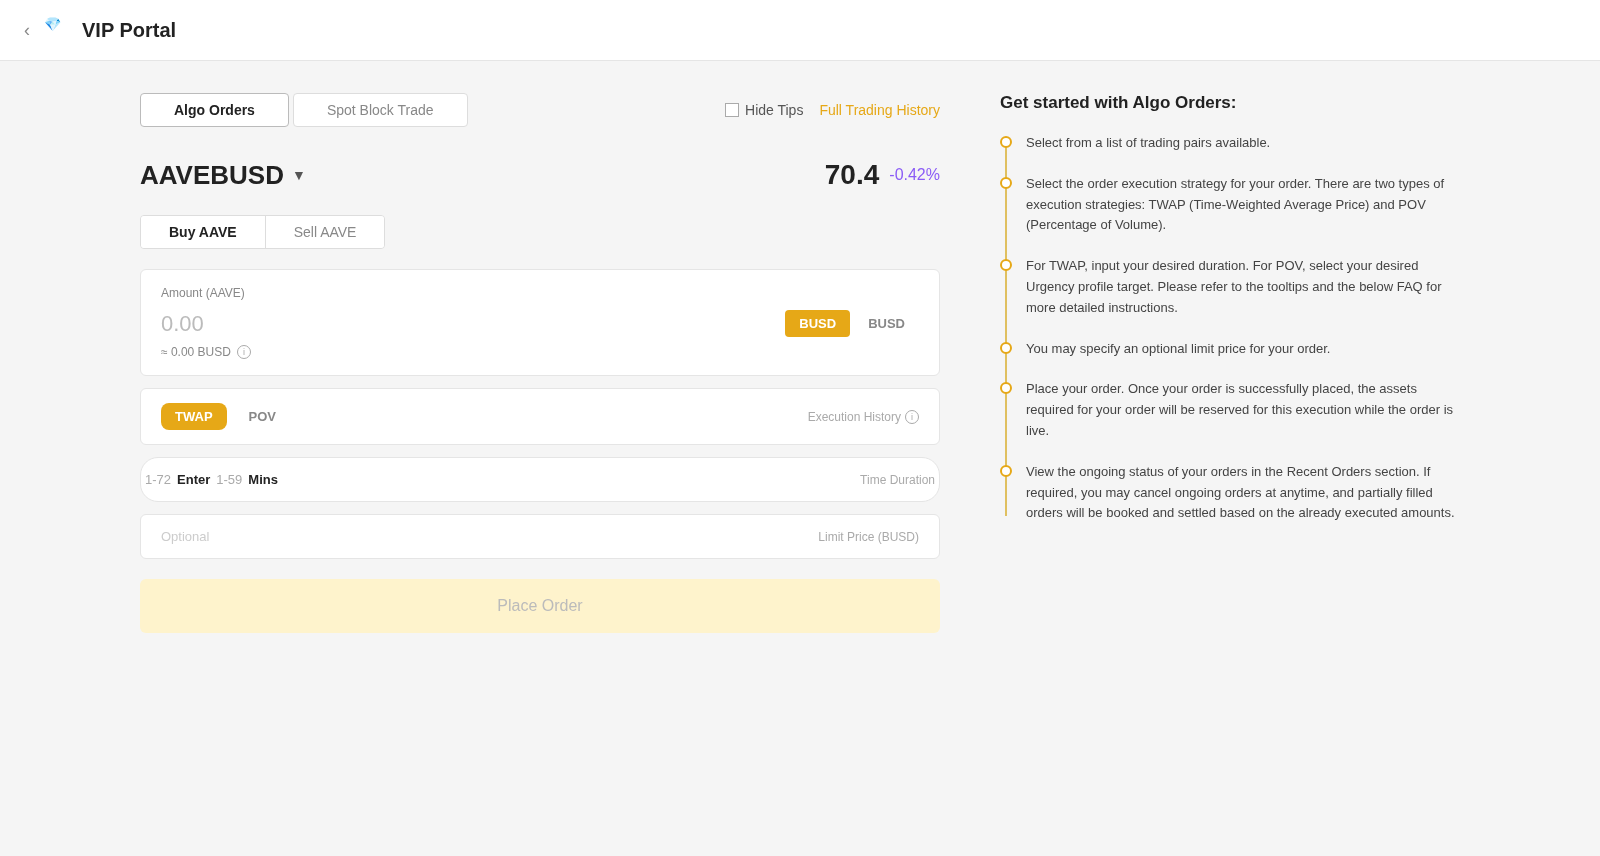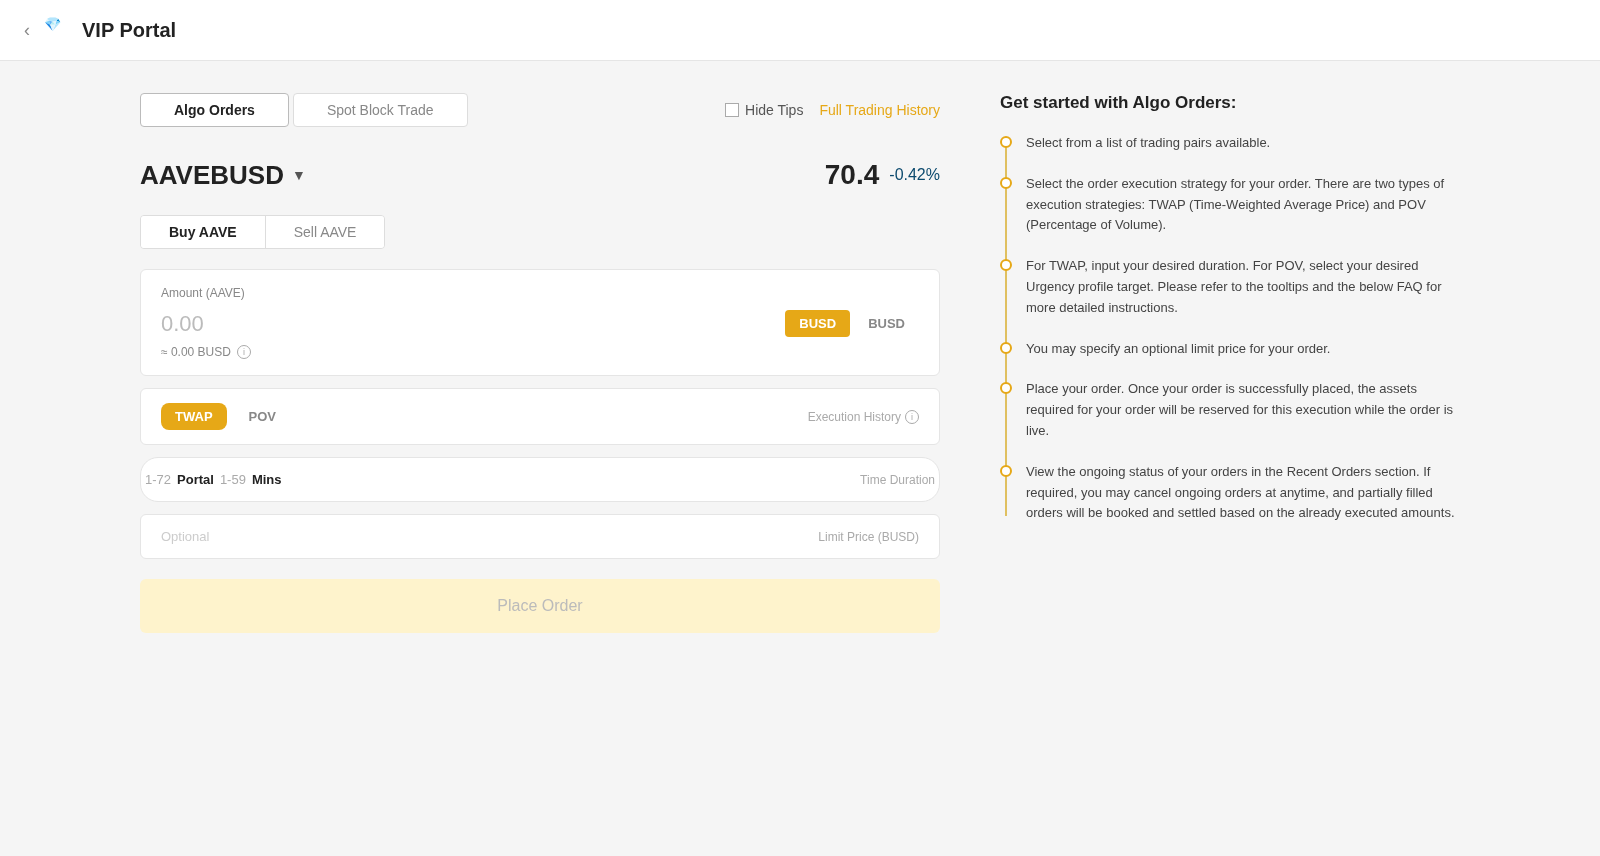--- a/index.html
+++ b/index.html
@@ -120,21 +120,21 @@
       align-items: center;
       gap: 10px;
     }
     .price-value {
       font-size: 28px;
       font-weight: 600;
       color: #222;
     }
     .price-change {
       font-size: 16px;
-      color: #0c4a6e;
+      color: #8b5cf6;
     }
     .buy-sell-tabs {
       display: flex;
       margin-bottom: 20px;
       border: 1px solid #ddd;
       border-radius: 4px;
       overflow: hidden;
       width: fit-content;
     }
     .buy-sell-btn {
@@ -426,21 +426,21 @@
       <div class="field-label">
         <span>Execution History</span>
         <span class="info-icon">i</span>
       </div>
     </div>
 
     
     <div class="duration-section">
       <div class="duration-left">
         <span class="duration-range">1-72</span>
-        <span class="duration-label">Portal</span>
+        <span class="duration-label">Enter</span>
         <span class="duration-range">1-59</span>
         <span class="duration-label">Mins</span>
       </div>
       <div class="field-label">
         <span>Time Duration</span>
       </div>
     </div>
 
     
     <div class="limit-section">

